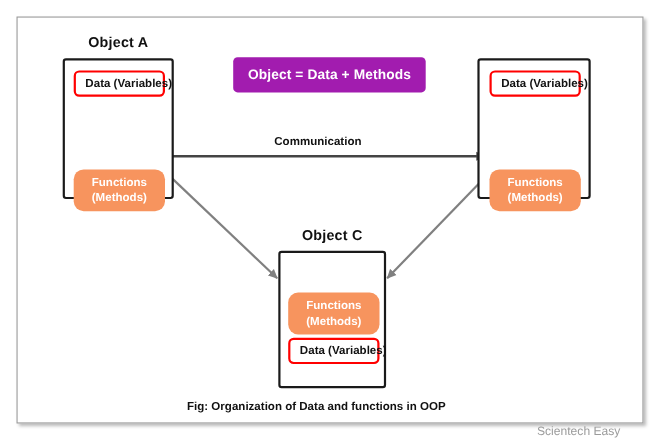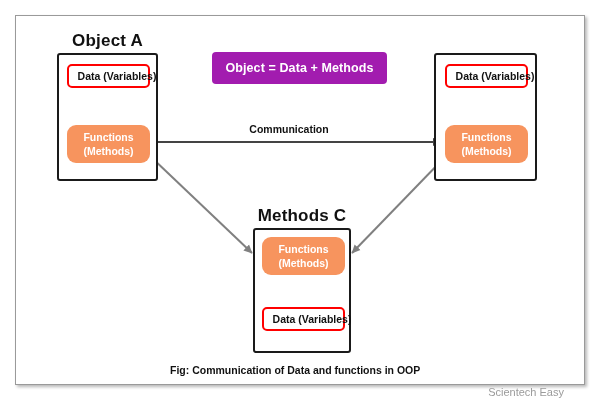--- a/index.html
+++ b/index.html
@@ -39,21 +39,21 @@
   
   .obj-box {
     position: absolute;
     box-sizing: border-box;
     border: 2px solid #1a1a1a;
     background: #ffffff;
     border-radius: 3px;
   }
   .obj-title {
     position: absolute;
-    font-size: 17px;
+    font-size: 13px;
     font-weight: bold;
     color: #111111;
     text-align: center;
     white-space: nowrap;
     letter-spacing: 0.2px;
   }
   
   .data-box {
     position: absolute;
     box-sizing: border-box;
@@ -77,20 +77,21 @@
     border-radius: 9px;
     color: #ffffff;
     font-size: 10.5px;
     font-weight: bold;
     line-height: 1.35;
     display: flex;
     flex-direction: column;
     align-items: center;
     justify-content: center;
     text-align: center;
+    margin-top: 29px;
   }
   
   #banner {
     position: absolute;
     left: 212px;
     top: 52px;
     width: 175px;
     height: 32px;
     background: #a21caf;
     border-radius: 4px;
@@ -202,28 +203,28 @@
 
   <div class="obj-title" style="left:434px; top:31px; width:103px;margin-top:25px;">Object B</div>
   <div class="obj-box" style="left:434px; top:53px; width:103px; height:128px;">
     <div class="data-box" style="left:9px; top:9px; width:83px; height:24px;">Data (Variables)</div>
     <div class="func-box" style="left:9px; top:70px; width:83px; height:38px;">
       <span>Functions</span>
       <span>(Methods)</span>
     </div>
   </div>
 
-  <div class="obj-title" style="left:253px; top:206px; width:98px;">Methods C</div>
+  <div class="obj-title" style="left:253px; top:206px; width:98px;">Object C</div>
   <div class="obj-box" style="left:253px; top:228px; width:98px; height:125px;">
     <div class="func-box" style="left:7px; top:7px; width:83px; height:38px;">
       <span>Functions</span>
       <span>(Methods)</span>
     </div>
     <div class="data-box" style="left:7px; top:77px; width:83px; height:24px;">Data (Variables)</div>
   </div>
 
   <div id="comm-label">Communication</div>
 
-  <div id="caption">Fig: Communication of Data and functions in OOP</div>
+  <div id="caption">Fig: Organization of Data and functions in OOP</div>
 
   <div id="watermark">Scientech Easy</div>
 
 </div>
 
 </body></html>

